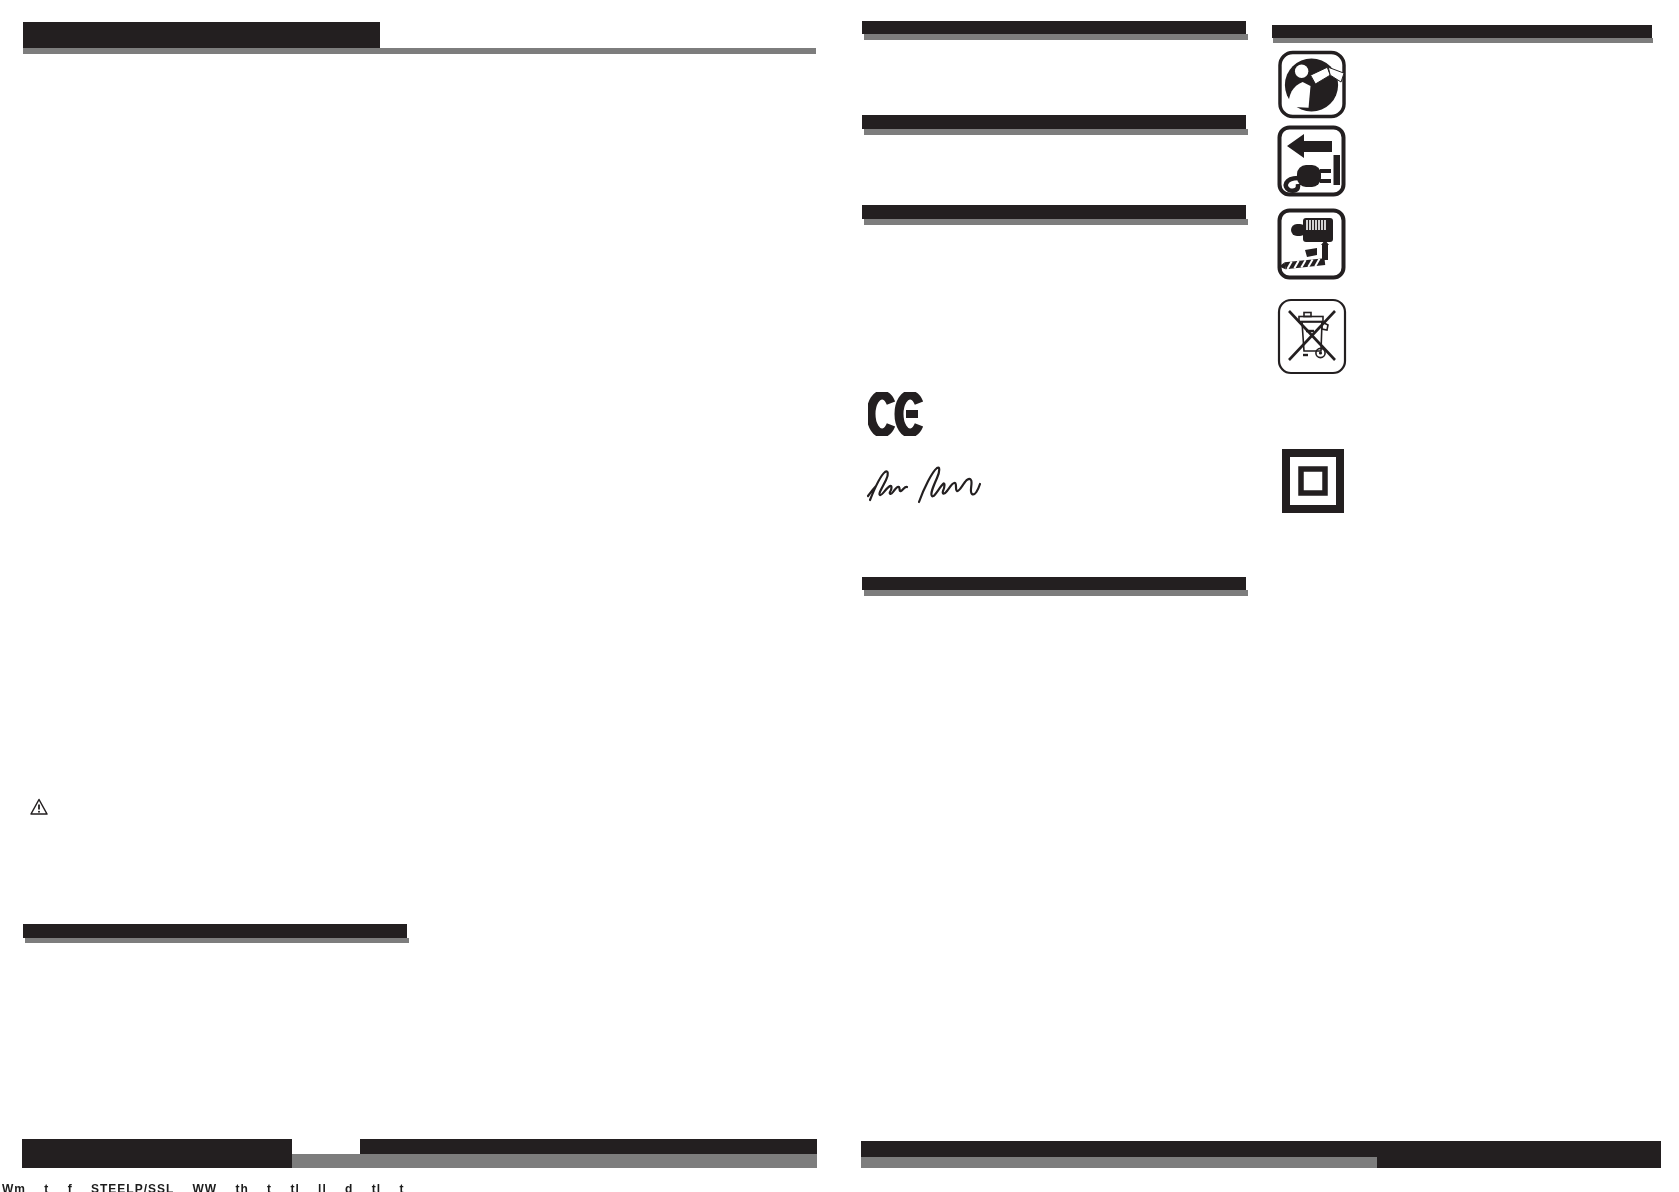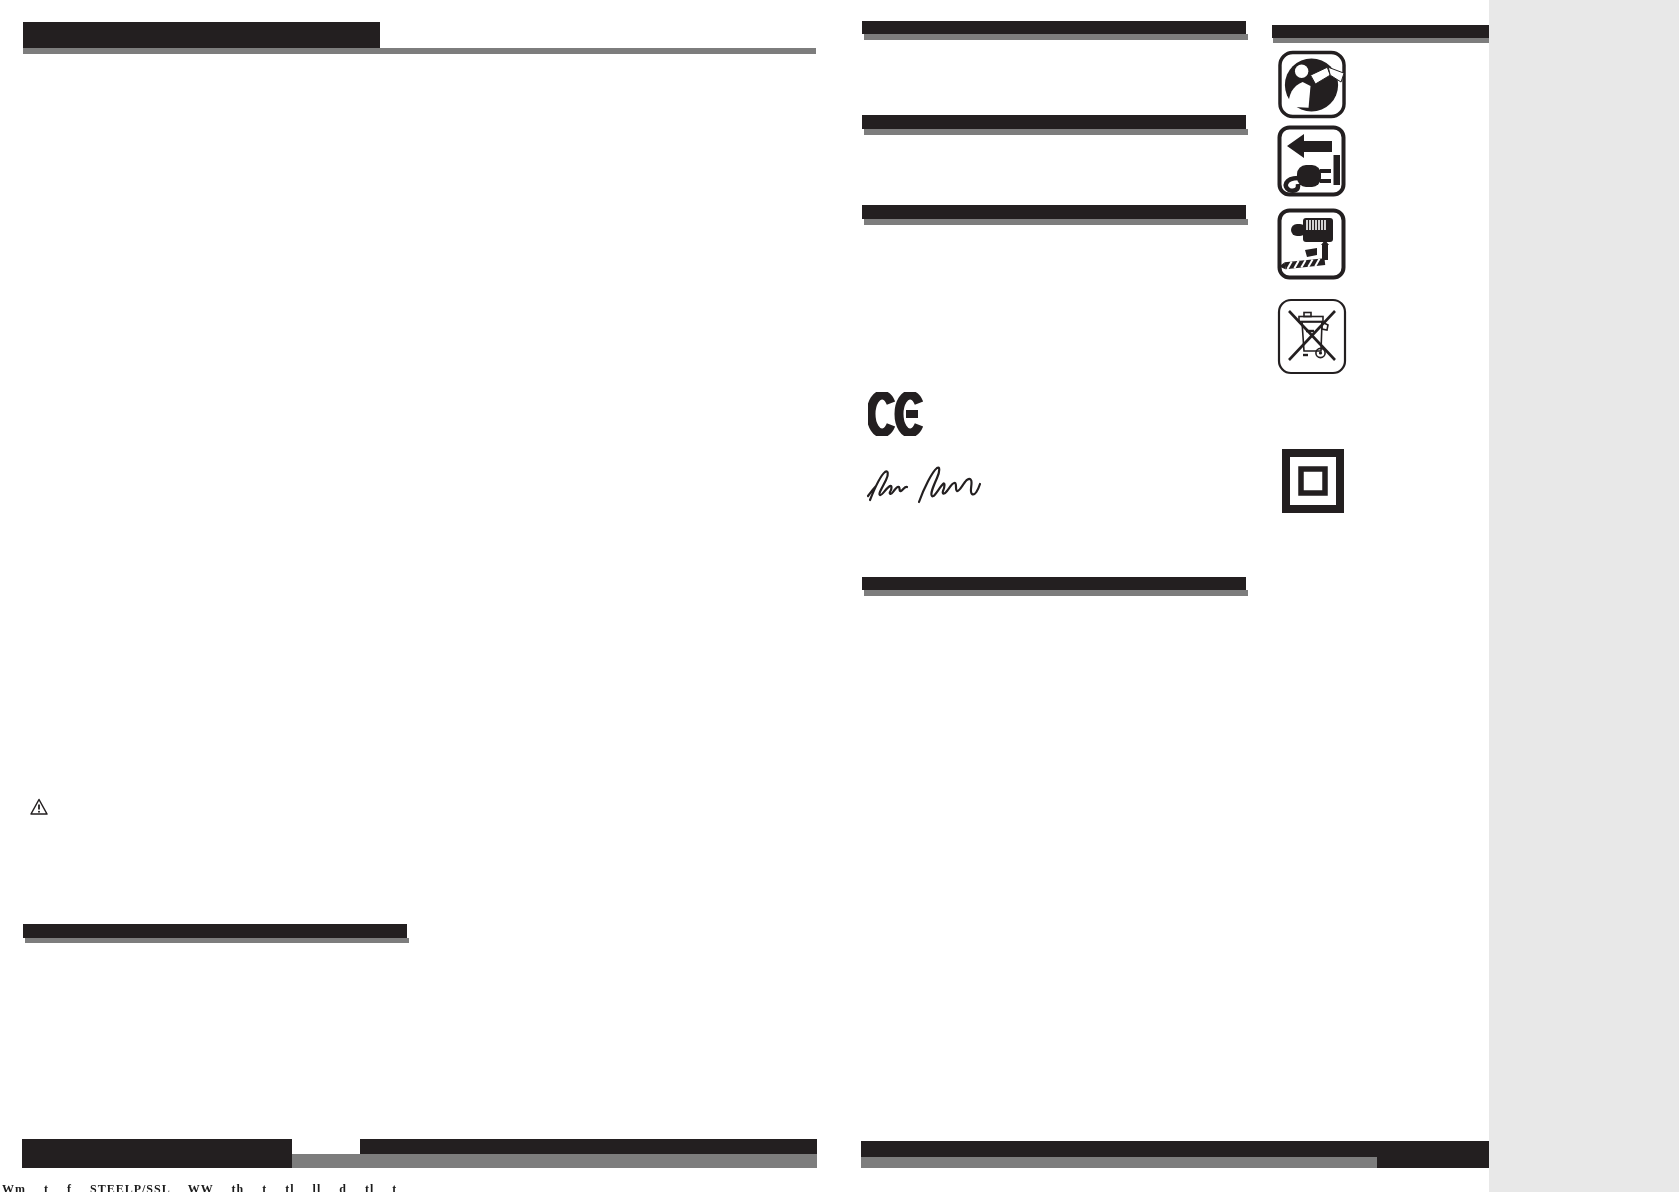--- a/index.html
+++ b/index.html
@@ -1,21 +1,21 @@
 <!DOCTYPE html>
 <html><head>
 <meta charset="utf-8">
 <style>
   html,body{margin:0;padding:0;background:#e8e8e8;}
   .sheet{
     position:relative;
-    width:1489px;height:1192px;
+    width:1679px;height:1192px;
     background:#ffffff;
     overflow:hidden;
-    font-family:Liberation Serif, serif;
+    font-family:Liberation Sans, sans-serif;
   }
   .bar{position:absolute;}
   .bar.black{background:#231f20;}
   .bar.gray{background:#7d7d7d;}
   .icon-box{position:absolute;}
   .icon-box svg{display:block;width:100%;height:100%;}
   .clip-line{
     position:absolute;
     overflow:hidden;
     color:#1c1c1c;

